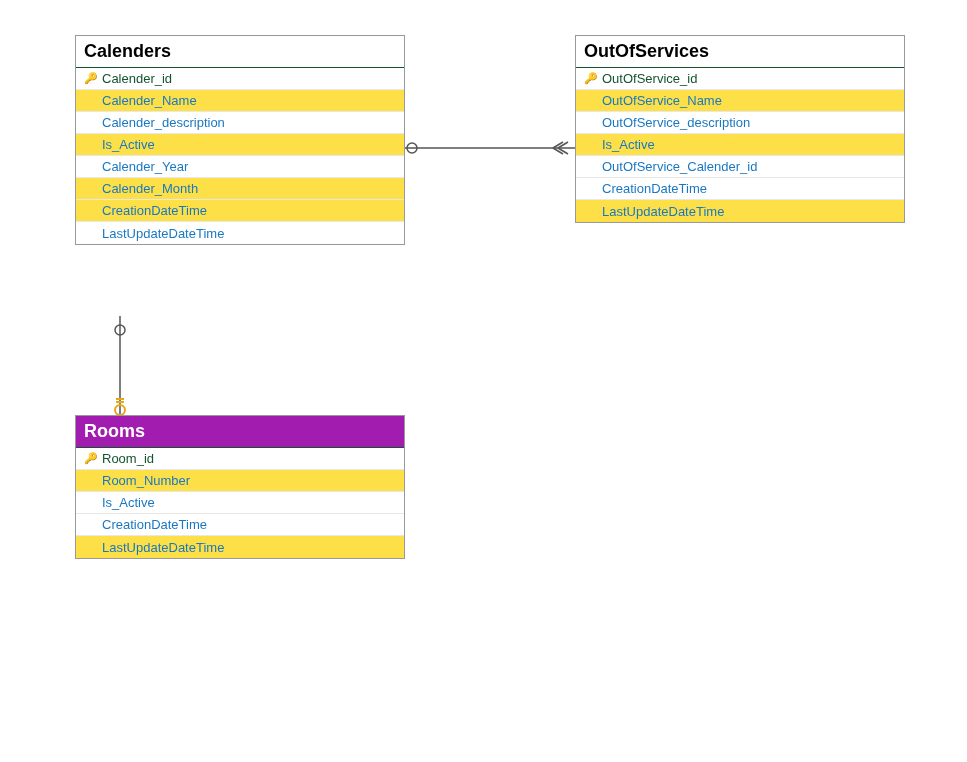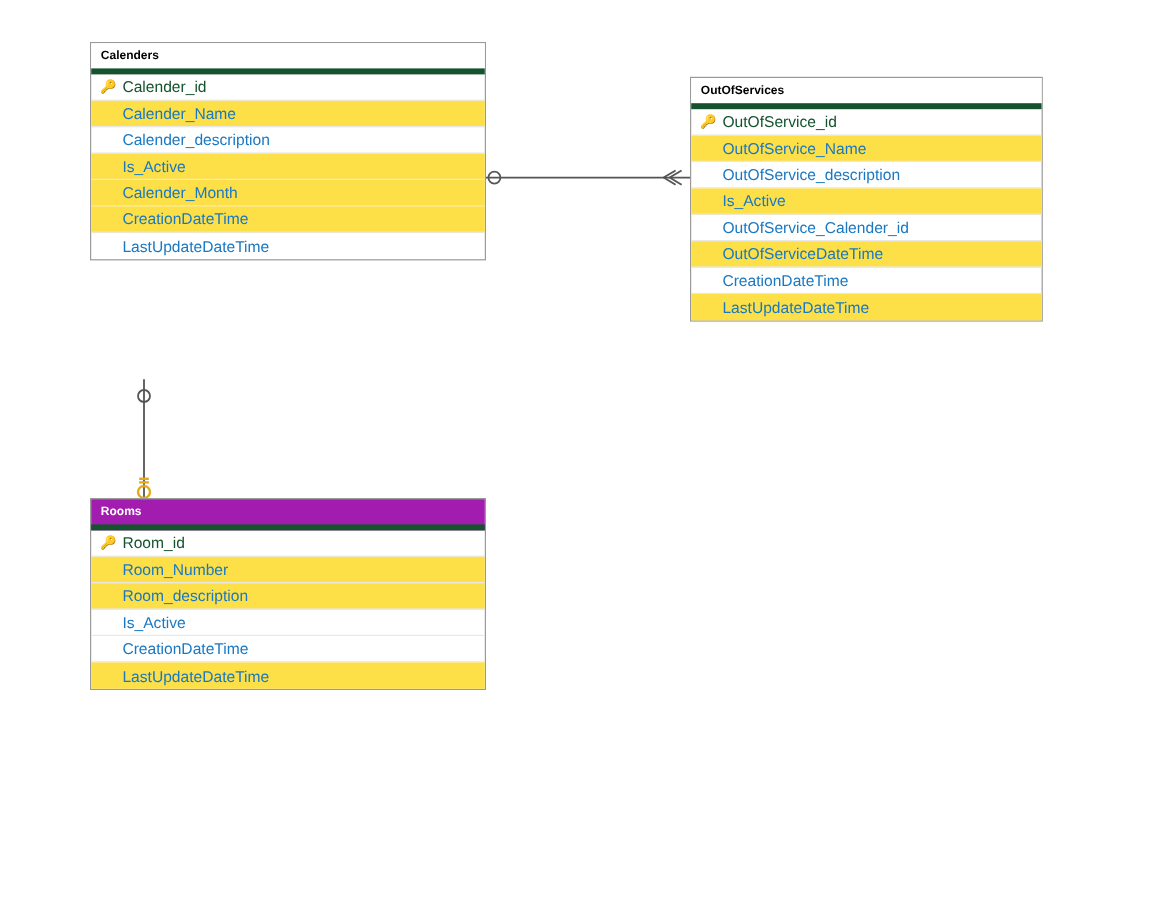--- a/index.html
+++ b/index.html
@@ -19,22 +19,22 @@
     }
     .db-table {
       position: absolute;
       border: 1px solid #999;
       background: #fff;
       min-width: 200px;
     }
     .table-header {
       padding: 5px 8px;
       font-weight: bold;
-      font-size: 10px;
-      border-bottom: 5px solid #14532d;
+      font-size: 18px;
+      border-bottom: 1px solid #14532d;
     }
     .table-header-white {
       background: #ffffff;
       color: #000;
     }
     .table-header-blue {
       background: #a21caf;
       color: #ffffff;
     }
     .table-row {
@@ -112,35 +112,39 @@
       <span class="row-text">Calender_Name</span>
     </div>
     <div class="table-row">
       <span class="row-icon"></span>
       <span class="row-text">Calender_description</span>
     </div>
     <div class="table-row alt">
       <span class="row-icon"></span>
       <span class="row-text">Is_Active</span>
     </div>
+    <div class="table-row">
+      <span class="row-icon"></span>
+      <span class="row-text">Calender_Year</span>
+    </div>
     <div class="table-row alt">
       <span class="row-icon"></span>
       <span class="row-text">Calender_Month</span>
     </div>
     <div class="table-row alt">
       <span class="row-icon"></span>
       <span class="row-text">CreationDateTime</span>
     </div>
     <div class="table-row">
       <span class="row-icon"></span>
       <span class="row-text">LastUpdateDateTime</span>
     </div>
   </div>
 
-  <div class="db-table" style="left: 575px; top: 35px; width: 294px; margin-top: 29px;">
+  <div class="db-table" style="left: 575px; top: 35px; width: 330px;">
     <div class="table-header table-header-white">
       <span>OutOfServices</span>
     </div>
     <div class="table-row">
       <span class="row-icon">🔑</span>
       <span class="row-text-pk">OutOfService_id</span>
     </div>
     <div class="table-row alt">
       <span class="row-icon"></span>
       <span class="row-text">OutOfService_Name</span>
@@ -149,24 +153,20 @@
       <span class="row-icon"></span>
       <span class="row-text">OutOfService_description</span>
     </div>
     <div class="table-row alt">
       <span class="row-icon"></span>
       <span class="row-text">Is_Active</span>
     </div>
     <div class="table-row">
       <span class="row-icon"></span>
       <span class="row-text">OutOfService_Calender_id</span>
-    </div>
-    <div class="table-row alt">
-      <span class="row-icon"></span>
-      <span class="row-text">OutOfServiceDateTime</span>
     </div>
     <div class="table-row">
       <span class="row-icon"></span>
       <span class="row-text">CreationDateTime</span>
     </div>
     <div class="table-row alt">
       <span class="row-icon"></span>
       <span class="row-text">LastUpdateDateTime</span>
     </div>
   </div>
@@ -176,24 +176,20 @@
       <span>Rooms</span>
     </div>
     <div class="table-row">
       <span class="row-icon">🔑</span>
       <span class="row-text-pk">Room_id</span>
     </div>
     <div class="table-row alt">
       <span class="row-icon"></span>
       <span class="row-text">Room_Number</span>
     </div>
-    <div class="table-row alt">
-      <span class="row-icon"></span>
-      <span class="row-text">Room_description</span>
-    </div>
     <div class="table-row">
       <span class="row-icon"></span>
       <span class="row-text">Is_Active</span>
     </div>
     <div class="table-row">
       <span class="row-icon"></span>
       <span class="row-text">CreationDateTime</span>
     </div>
     <div class="table-row alt">
       <span class="row-icon"></span>

